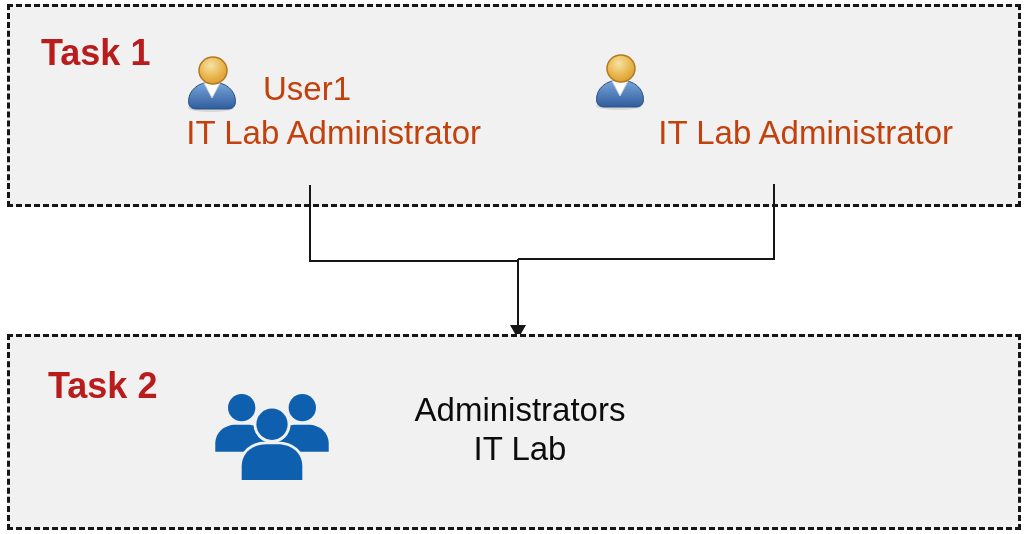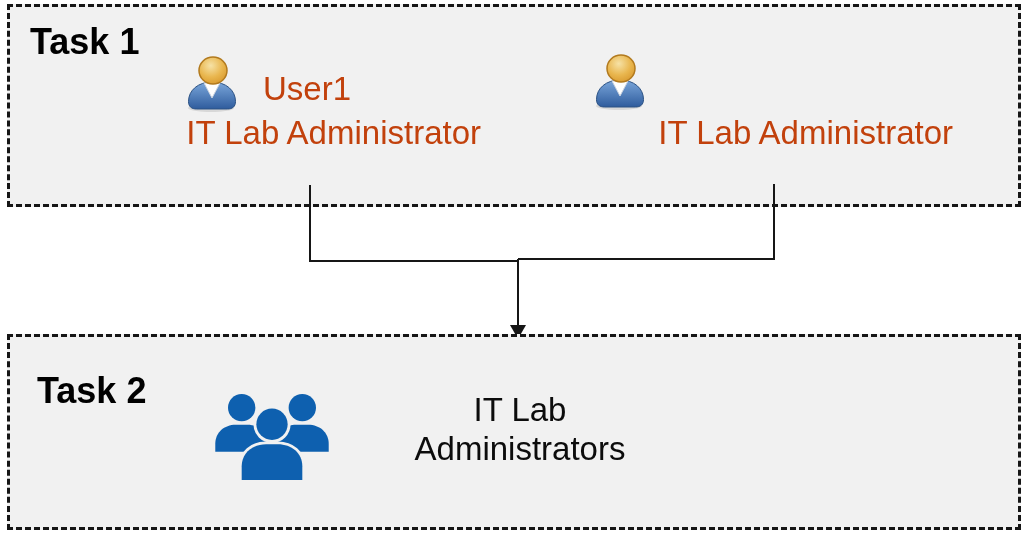--- a/index.html
+++ b/index.html
@@ -7,25 +7,25 @@
     position:relative;width:1028px;height:534px;background:#ffffff;
     font-family:"Liberation Sans", sans-serif;overflow:hidden;
   }
   .panel{
     position:absolute;background:#F1F1F1;border:3px dashed #161616;
     box-sizing:border-box;
   }
   .panel.task1{left:7px;top:4px;width:1014px;height:203px;}
   .panel.task2{left:7px;top:334px;width:1014px;height:196px;}
   .task-label{
-    position:absolute;margin:4px;font-size:36px;font-weight:bold;line-height:1;
-    color:#000000;white-space:nowrap;
+    position:absolute;margin:15px;font-size:36px;font-weight:bold;line-height:1;
+    color:#b91c1c;white-space:nowrap;
   }
   .task-label.t1{left:26px;top:20px;}
-  .task-label.t2{left:33px;top:369px;}
+  .task-label.t2{left:33px;top:353px;}
   .node-text{
     position:absolute;font-size:33px;line-height:1;color:#c2410c;white-space:nowrap;
   }
   .name1{left:263px;top:72px;}
   .name2{left:667px;top:72px;}
   .role{width:340px;text-align:right;}
   .role1{left:141px;top:116px;}
   .role2{left:613px;top:116px;}
   .user-icon{position:absolute;width:57px;height:57px;}
   .user-icon.u1{left:184px;top:56px;}
@@ -95,17 +95,17 @@
     <g>
       <circle cx="91" cy="16" r="14" fill="#0E60AF"></circle>
       <path d="M64,61 L64,53 C64,41.5 73,33.5 85,33.5 L97,33.5 C109,33.5 118,41.5 118,53 L118,61 Z" fill="#0E60AF"></path>
     </g>
     <g style="paint-order:stroke;">
       <circle cx="60" cy="33" r="16" stroke-width="6" style="paint-order:stroke;" fill="#0E60AF" stroke="#F1F1F1"></circle>
       <path d="M29,90 L29,76 C29,62.5 40,53.5 54,53.5 L66,53.5 C80,53.5 91,62.5 91,76 L91,90 Z" stroke-width="6" style="paint-order:stroke;" fill="#0E60AF" stroke="#F1F1F1"></path>
     </g>
   </svg>
   <div class="group-name">
+    <div>Administrators</div>
     <div>IT Lab</div>
-    <div>Administrators</div>
   </div>
 
 </div>
 
 </body></html>

